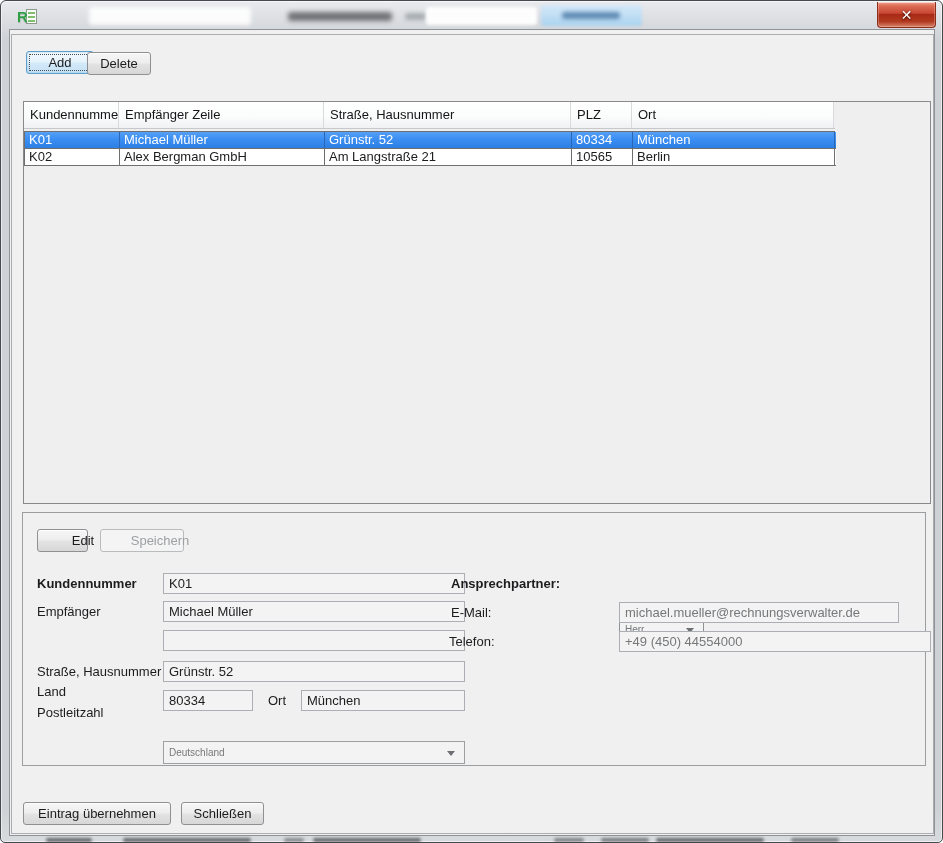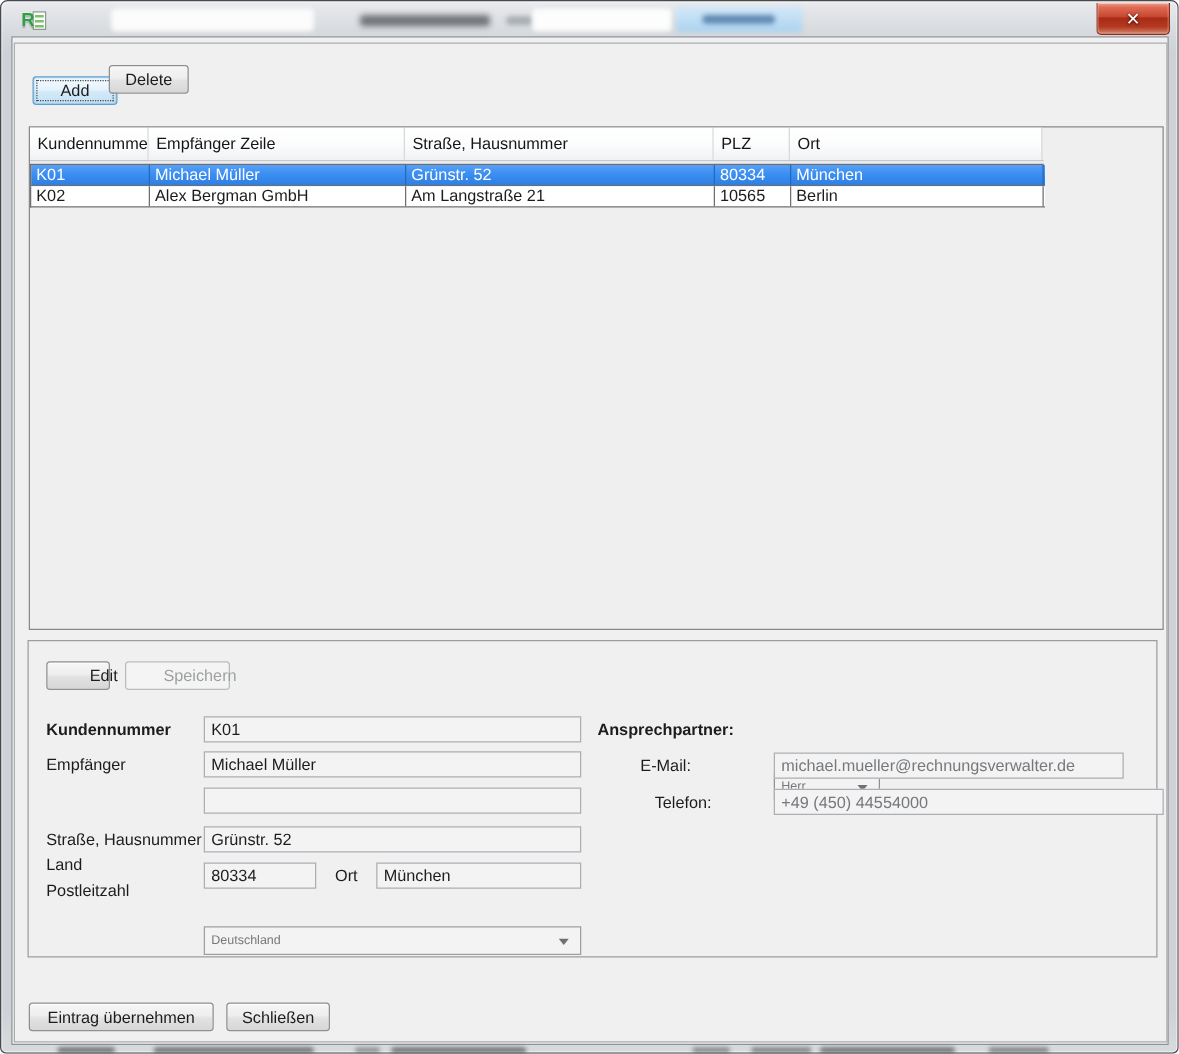--- a/index.html
+++ b/index.html
@@ -63,21 +63,21 @@
   .td { box-sizing:border-box; height:16px; line-height:16px; padding-left:4px; border-right:1px solid #6f6f6f;
         white-space:nowrap; overflow:hidden; font-size:13px; }
   .trow.selected { background:linear-gradient(180deg,#56a0f6 0%,#3b8ef2 45%,#2e7fe4 100%); color:#ffffff; }
   .trow.selected .td { border-right-color:#2a66b4; }
   .c0{width:95px}.c1{width:205px}.c2{width:247px}.c3{width:61px}.c4{width:202px}
 
   
   .lower-panel { left:21px; top:511px; width:904px; height:254px; border:1px solid #9b9ea1; background:#f0f0f1; }
   .flabel { height:21px; line-height:21px; white-space:nowrap; color:#1c1c1e; }
   .flabel.bold { font-weight:700; }
-  .rlabel { text-align:center; }
+  .rlabel { text-align:left; }
   .tfield { box-sizing:border-box; height:21px; border:1px solid #abaeb2; background:#f3f3f4;
             padding:0 5px; font-family:"Liberation Sans","DejaVu Sans",sans-serif; font-size:13px;
             color:#1d1d1f; line-height:19px; }
   input.tfield { outline:none; }
   .graytxt { color:#76787a; }
   .combo { position:relative; display:flex; align-items:center; box-sizing:border-box;
            border:1px solid #9da0a3; background:#f3f3f4; padding:0 5px; font-size:10px; }
   .combo .arrow { position:absolute; right:9px; top:50%; margin-top:-2px; width:0; height:0;
                   border-left:4px solid transparent; border-right:4px solid transparent; border-top:5px solid #6e7073; }
 
@@ -110,21 +110,21 @@
       <div class="title-text abs">Kunden</div>
     </div>
 
     <div class="close-btn abs">
       <span class="close-x">✕</span>
     </div>
 
     <div class="client abs"></div>
     <div class="main-outline abs"></div>
 
-    <div class="btn focused abs" style="left:25px; top:60px; width:68px;">
+    <div class="btn focused abs" style="left:25px; top:50px; width:68px;">
       <span>Add</span>
     </div>
     <div class="btn abs" style="left:86px; top:51px; width:64px;">
       <span>Delete</span>
     </div>
 
     <div class="scrollpane abs">
       <div class="thead">
         <div class="th c0">Kundennummer</div>
         <div class="th c1">Empfänger Zeile</div>
@@ -173,21 +173,21 @@
     <input class="tfield abs" style="left: 162px; top: 660px; width: 302px;" value="Grünstr. 52">
     <input class="tfield abs" style="left: 162px; top: 689px; width: 90px;" value="80334">
     <input class="tfield abs" style="left: 300px; top: 689px; width: 164px;" value="München">
     <div class="combo abs" style="left:162px; top:717px; width:302px; height:23px;">
       <span class="graytxt">Deutschland</span>
       <span class="arrow"></span>
     </div>
 
     <div class="flabel bold rlabel abs" style="left:450px; top:572px; width:163px;">Ansprechpartner:</div>
     <div class="flabel rlabel abs" style="left:450px; top:601px; width:163px;">E-Mail:</div>
-    <div class="flabel rlabel abs" style="left:464px; top:630px; width:163px;">Telefon:</div>
+    <div class="flabel rlabel abs" style="left:448px; top:630px; width:163px;">Telefon:</div>
 
     <div class="combo abs" style="left:618px; top:572px; width:85px; height:21px; border-color:#8f9295;">
       <span class="graytxt">Herr</span>
       <span class="arrow"></span>
     </div>
     <input class="tfield graytxt abs" style="left: 618px; top: 601px; width: 280px;" value="michael.mueller@rechnungsverwalter.de">
     <input class="tfield graytxt abs" style="left: 618px; top: 630px; width: 312px;" value="+49 (450) 44554000">
 
     <div class="btn abs" style="left:22px; top:801px; width:148px;">
       <span>Eintrag übernehmen</span>

